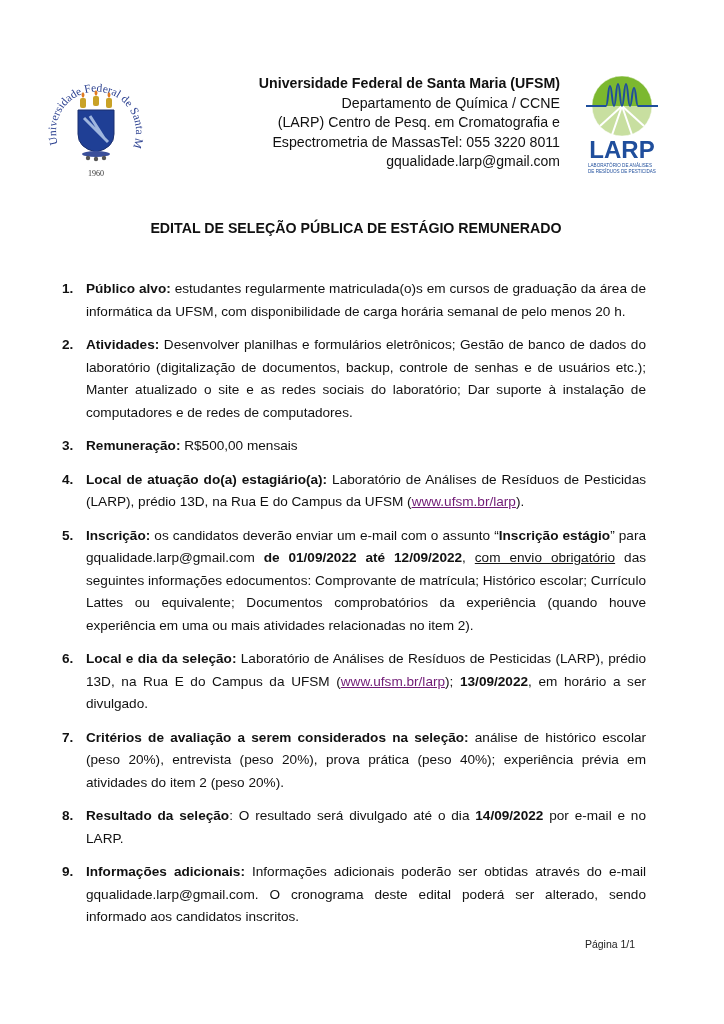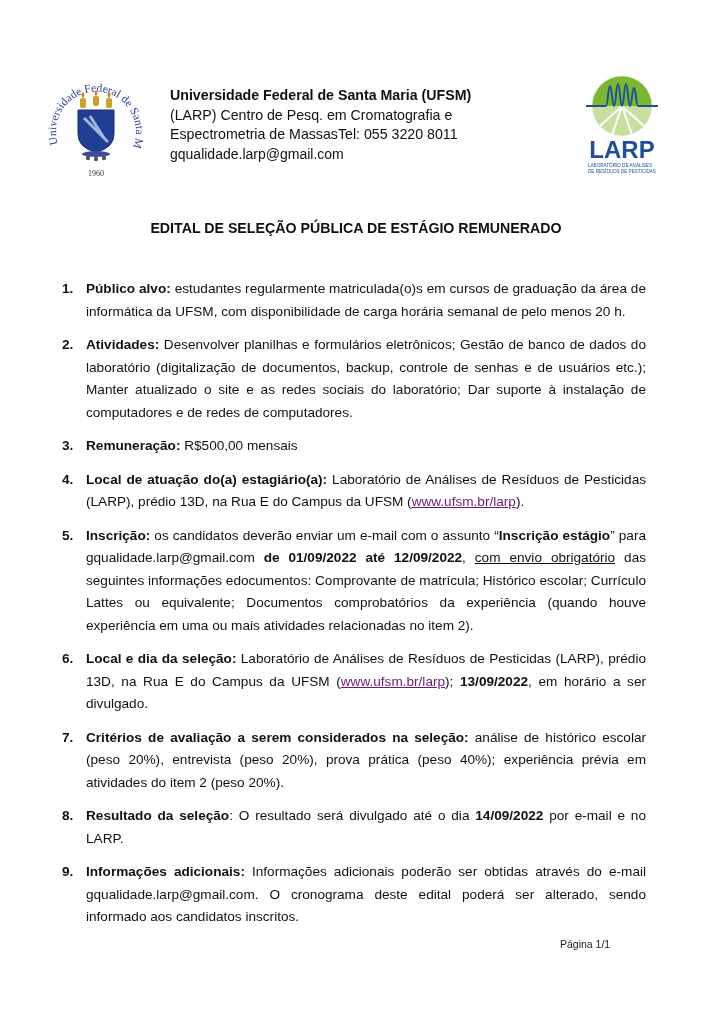--- a/index.html
+++ b/index.html
@@ -3,36 +3,36 @@
 <meta charset="utf-8">
 <style>
   html, body { margin: 0; padding: 0; background: #ffffff; }
   body { width: 724px; height: 1024px; position: relative; overflow: hidden;
          font-family: "Liberation Sans", sans-serif; color: #111; }
   .page { position: absolute; left: 0; top: 0; width: 724px; height: 1024px; }
 
   .header { position: absolute; left: 0; top: 66px; width: 724px; height: 125px; }
   .ufsm-logo { position: absolute; left: 44px; top: 6px; width: 104px; height: 110px; }
   .larp-logo { position: absolute; left: 582px; top: 6px; width: 80px; height: 110px; }
-  .inst { position: absolute; left: 170px; top: 20px; width: 390px; text-align: left; font-size: 14.2px; line-height: 19.5px; }
+  .inst { position: absolute; left: 170px; top: 8px; width: 390px; text-align: right; font-size: 14.2px; line-height: 19.5px; }
   .inst .line1 { font-weight: bold; }
   .inst .email { font-size: 14px; }
 
   .title { position: absolute; left: 56px; top: 220px; width: 600px; text-align: center;
            font-weight: bold; font-size: 14.2px; line-height: 17px; }
 
   .items { position: absolute; left: 60px; top: 278px; width: 586px; margin: 0; padding: 0; list-style: none; }
   .item { position: relative; padding-left: 26px; font-size: 13.6px; line-height: 22.5px;
           text-align: justify; margin-bottom: 11px; }
   .item .num { position: absolute; left: 2px; top: 0; font-weight: bold; }
   .item b { font-weight: bold; margin-top: 12px; }
   .item a { color: #701a75; text-decoration: underline; }
   .item u { text-decoration: underline; }
 
-  .footer { position: absolute; left: 560px; top: 938px; width: 100px; text-align: left; font-size: 10.5px; color: #222; }
+  .footer { position: absolute; left: 560px; top: 938px; width: 100px; text-align: center; font-size: 10.5px; color: #222; }
 </style>
 </head>
 <body>
 
 <div class="page">
 
   <div class="header">
     <svg class="ufsm-logo" viewBox="0 0 104 110">
       <defs>
         <path id="arcpath" d="M 14 72 A 40 40 0 1 1 90 72"></path>
@@ -58,20 +58,21 @@
       <g fill="#555">
           <circle cx="44" cy="86" r="2.2"></circle>
           <circle cx="52" cy="87" r="2.2"></circle>
           <circle cx="60" cy="86" r="2.2"></circle>
         </g>
       <text x="52" y="104" text-anchor="middle" font-family="Liberation Serif, serif" font-size="8" fill="#333">1960</text>
     </svg>
 
     <div class="inst">
       <div class="line1">Universidade Federal de Santa Maria (UFSM)</div>
+      <div>Departamento de Química / CCNE</div>
       <div>(LARP) Centro de Pesq. em Cromatografia e</div>
       <div>Espectrometria de MassasTel: 055 3220 8011</div>
       <div class="email">gqualidade.larp@gmail.com</div>
     </div>
 
     <svg class="larp-logo" viewBox="0 0 80 110">
       <circle cx="40" cy="34" r="30" fill="#c8dfa0"></circle>
       <path d="M10 34 A30 30 0 0 1 70 34 Z" fill="#7cb82f"></path>
       <g stroke="#ffffff" stroke-width="2">
         <line x1="40" y1="34" x2="18" y2="54"></line>

